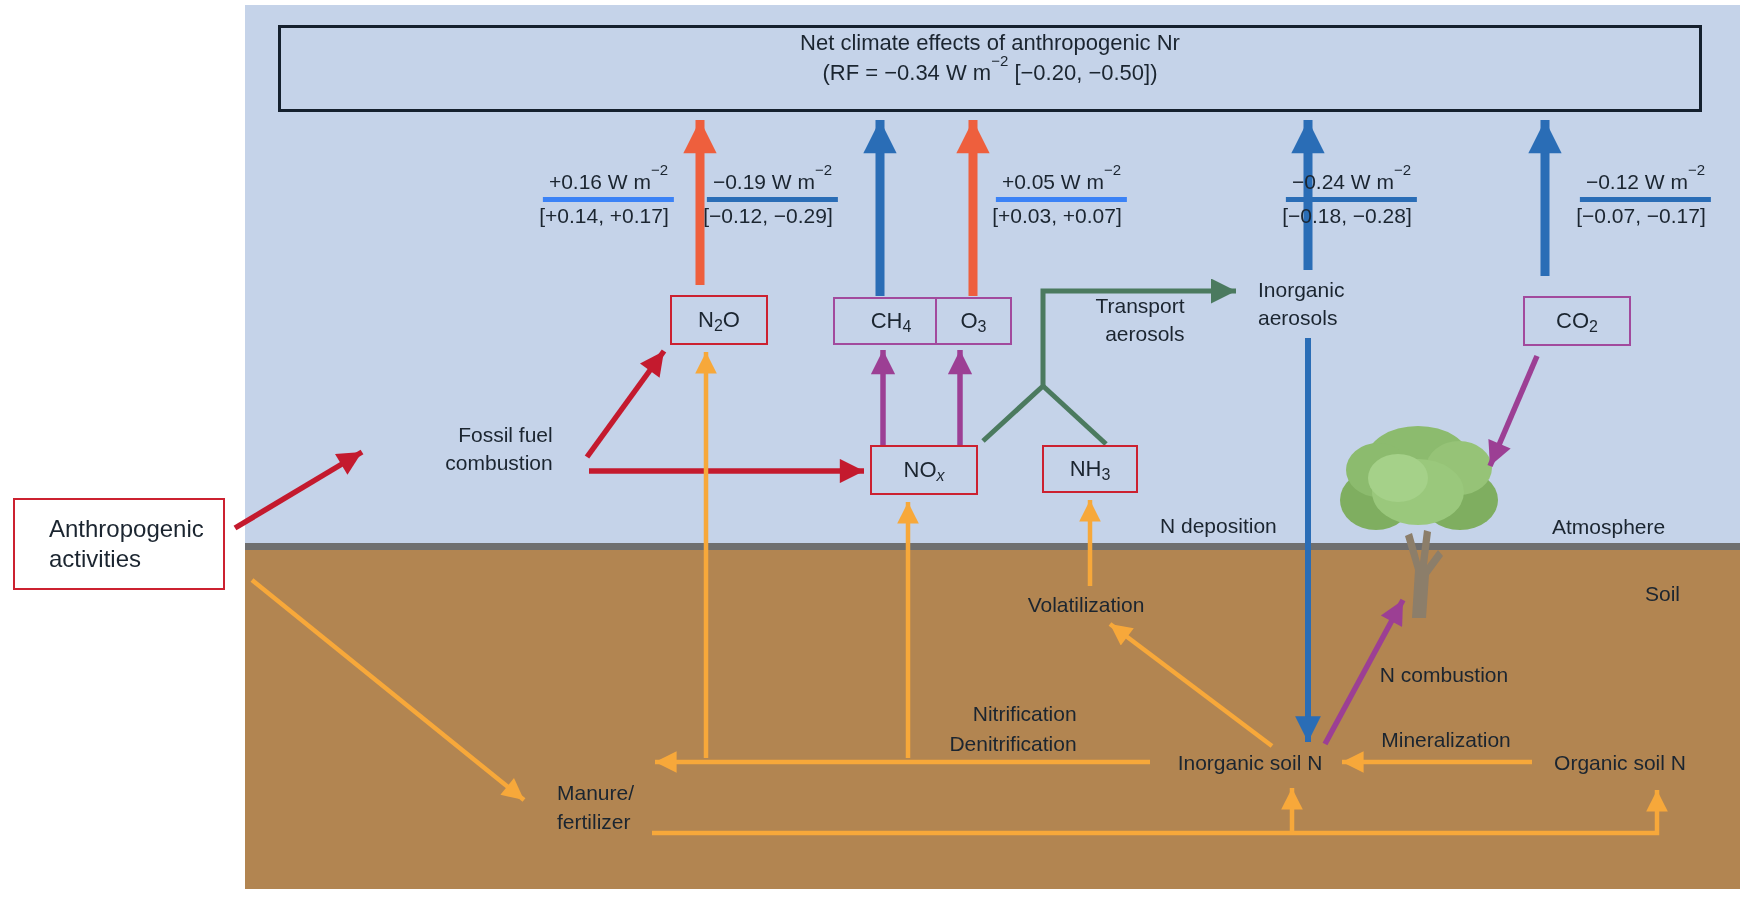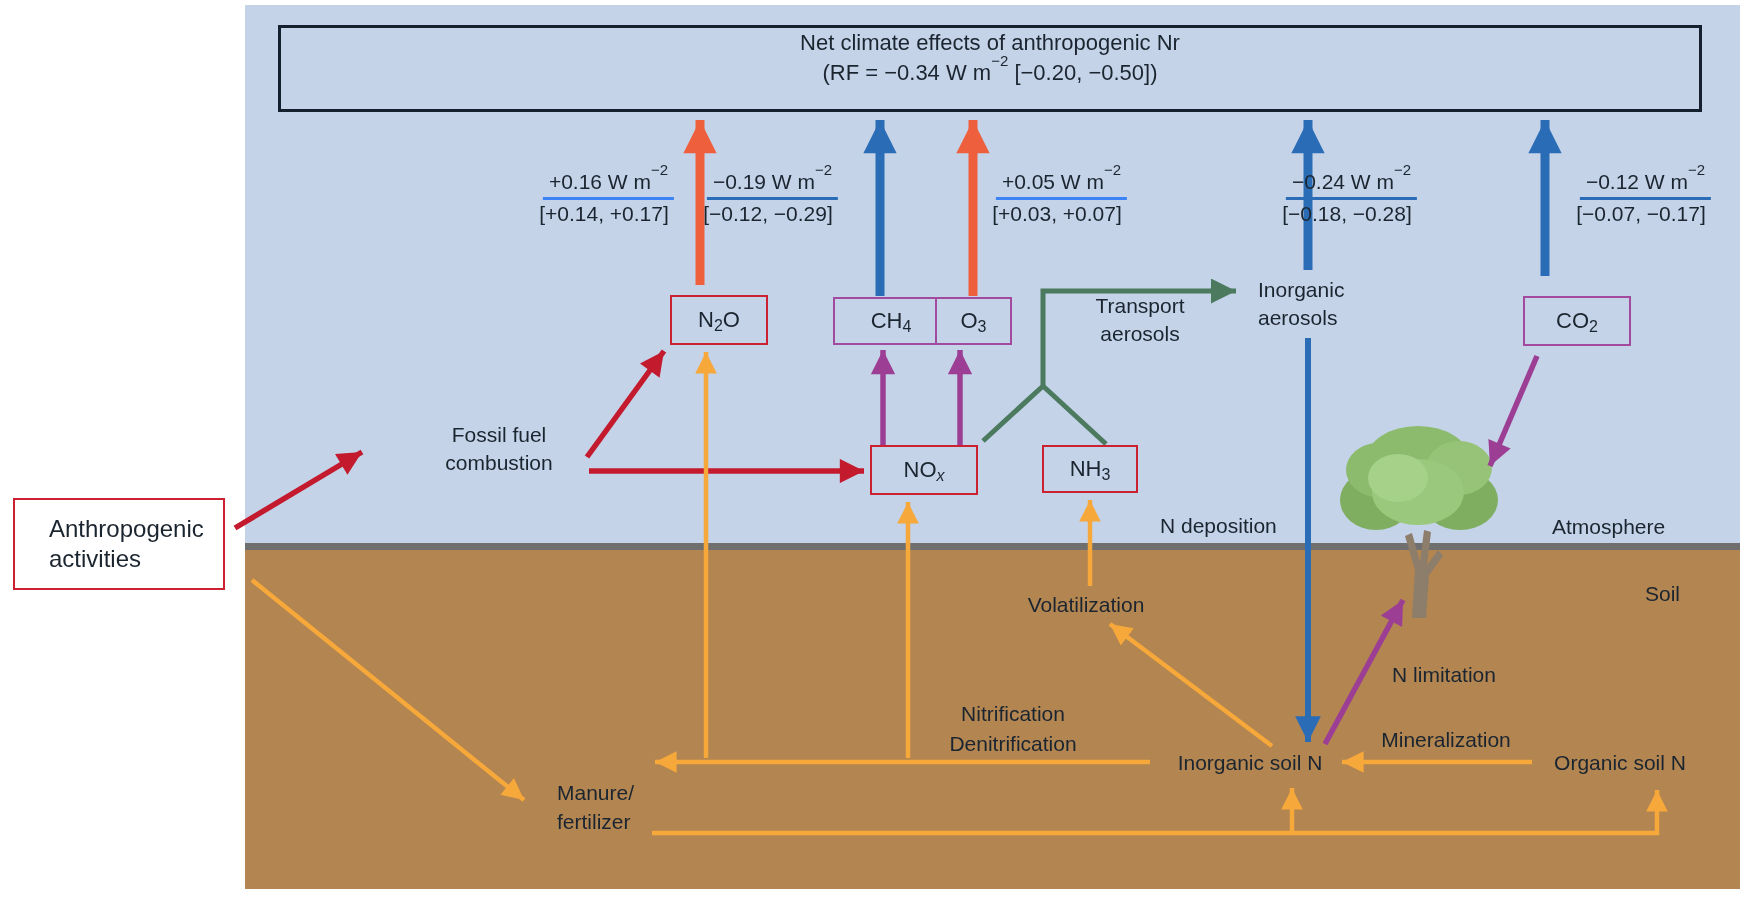--- a/index.html
+++ b/index.html
@@ -5,30 +5,30 @@
   html,body{margin:0;padding:0;background:#ffffff;}
   .canvas{position:relative;width:1753px;height:899px;background:#ffffff;overflow:hidden;
           font-family:"Liberation Sans", sans-serif;color:#1b2530;}
   .atmosphere{position:absolute;left:245px;top:5px;width:1495px;height:541px;background:#c5d3e9;}
   .soil{position:absolute;left:245px;top:546px;width:1495px;height:343px;background:#b28551;}
   .ground-line{position:absolute;left:245px;top:543px;width:1495px;height:7px;background:#6f6f6f;}
   .overlay{position:absolute;left:0;top:0;}
   .title-box{position:absolute;left:278px;top:25px;width:1424px;height:87px;border:3px solid #15202e;
              box-sizing:border-box;text-align:center;font-size:22px;line-height:30px;}
   .rf{position:absolute;transform:translateX(-50%);text-align:center;font-size:21px;line-height:27px;white-space:nowrap;}
-  .rf-val{display:inline-block;border-bottom:3px solid #3b82f6;padding:0 6px 2px 6px;margin-left:9px;}
+  .rf-val{display:inline-block;border-bottom:5px solid #3b82f6;padding:0 6px 2px 6px;margin-left:9px;}
   .rf.cool .rf-val{border-bottom-color:#2a6db6;}
   sup{font-size:15px;position:relative;top:-6px;line-height:0;}
   sub{font-size:16px;position:relative;top:6px;line-height:0;}
   sub.it{font-style:italic;}
   .chem{position:absolute;box-sizing:border-box;background:#c5d3e9;border:2.5px solid #a24a9d;
         display:flex;align-items:center;justify-content:center;font-size:22px;}
   .chem.red{border-color:#cc2130;}
   .lbl{position:absolute;font-size:21px;line-height:28px;white-space:nowrap;}
-  .lbl.ctr{transform:translateX(-50%);text-align:center;}
+  .lbl.ctr{transform:translateX(-50%);text-align:right;}
   .anthro-box{position:absolute;left:13px;top:498px;width:212px;height:92px;border:2.5px solid #cc2130;
               box-sizing:border-box;background:#ffffff;font-size:24px;line-height:30px;
               padding:14px 0 0 34px;}
 </style>
 </head>
 <body>
 
 <div class="canvas">
 
   <div class="atmosphere"></div>
@@ -182,19 +182,19 @@
   <div class="lbl" style="left:1552px;top:513px">Atmosphere</div>
   <div class="lbl" style="left:1645px;top:580px">Soil</div>
   <div class="lbl ctr" style="left:1086px;top:591px">Volatilization</div>
   <div class="lbl ctr" style="left:1013px;top:699px;line-height:30px">
     <div>Nitrification</div>
       <div>Denitrification</div>
   </div>
   <div class="lbl ctr" style="left:1250px;top:749px">Inorganic soil N</div>
   <div class="lbl ctr" style="left:1446px;top:726px">Mineralization</div>
   <div class="lbl ctr" style="left:1620px;top:749px">Organic soil N</div>
-  <div class="lbl ctr" style="left:1444px;top:661px">N limitation</div>
+  <div class="lbl ctr" style="left:1444px;top:661px">N combustion</div>
   <div class="lbl" style="left:557px;top:778px;line-height:29px">
     <div>Manure/</div>
       <div>fertilizer</div>
   </div>
 
 </div>
 
 </body></html>

